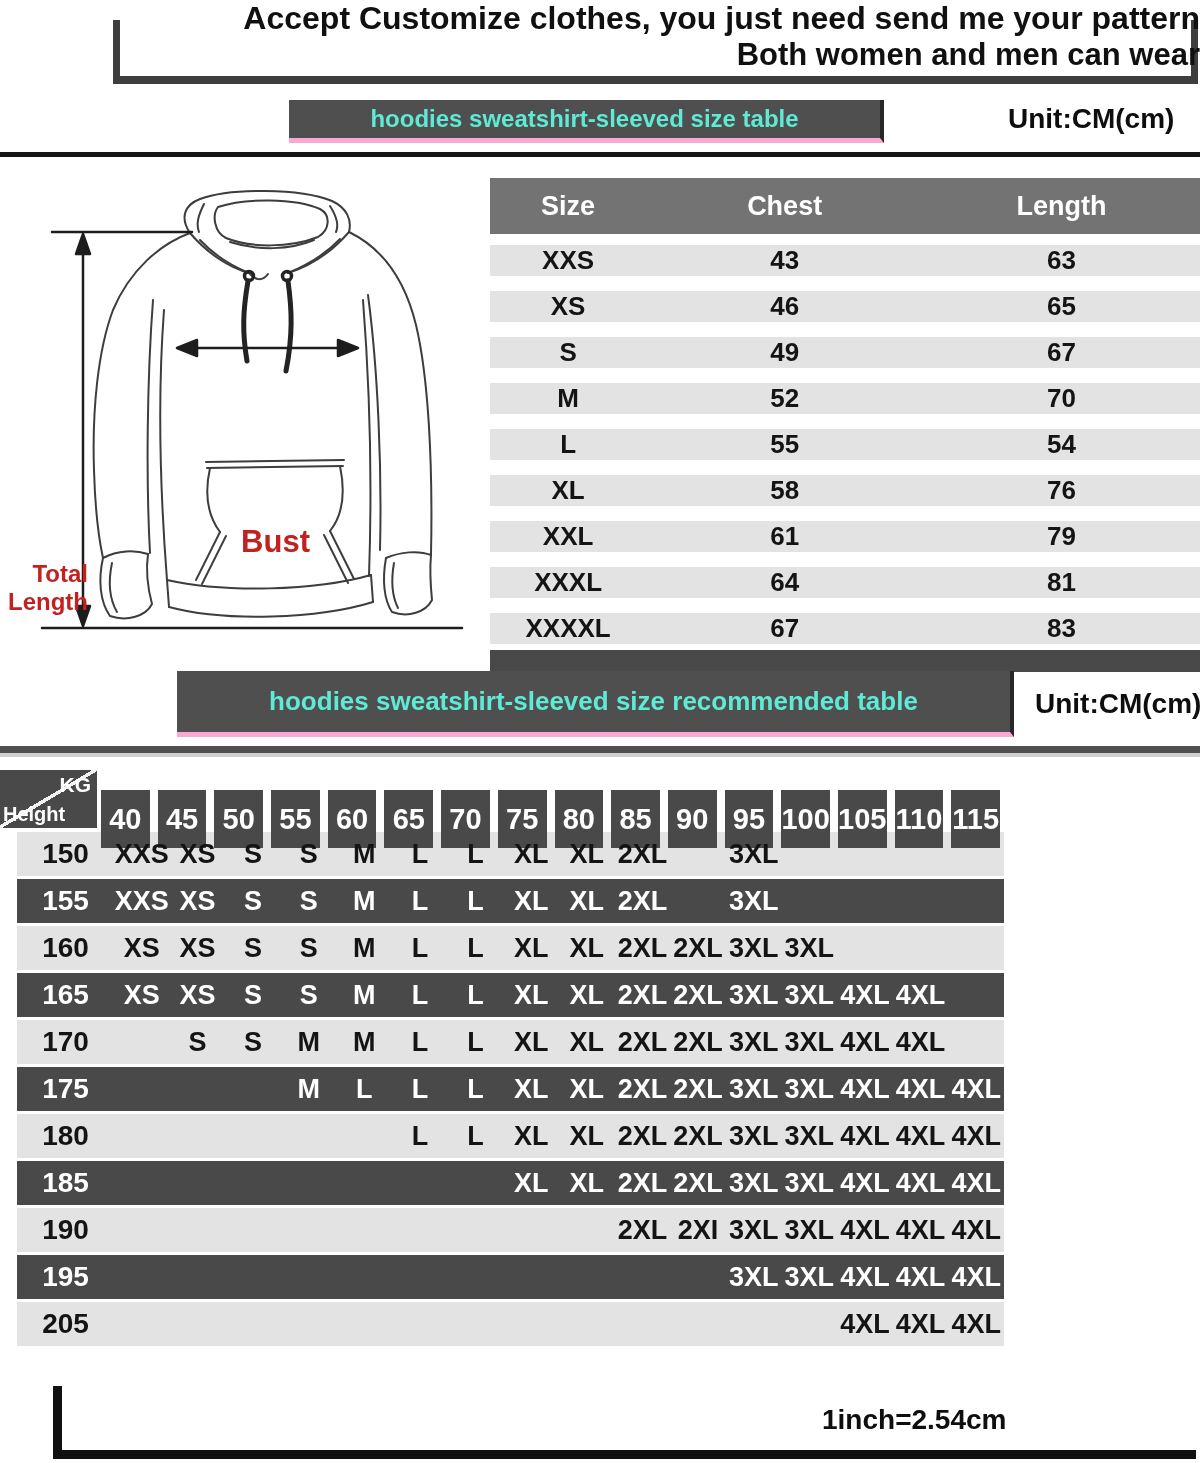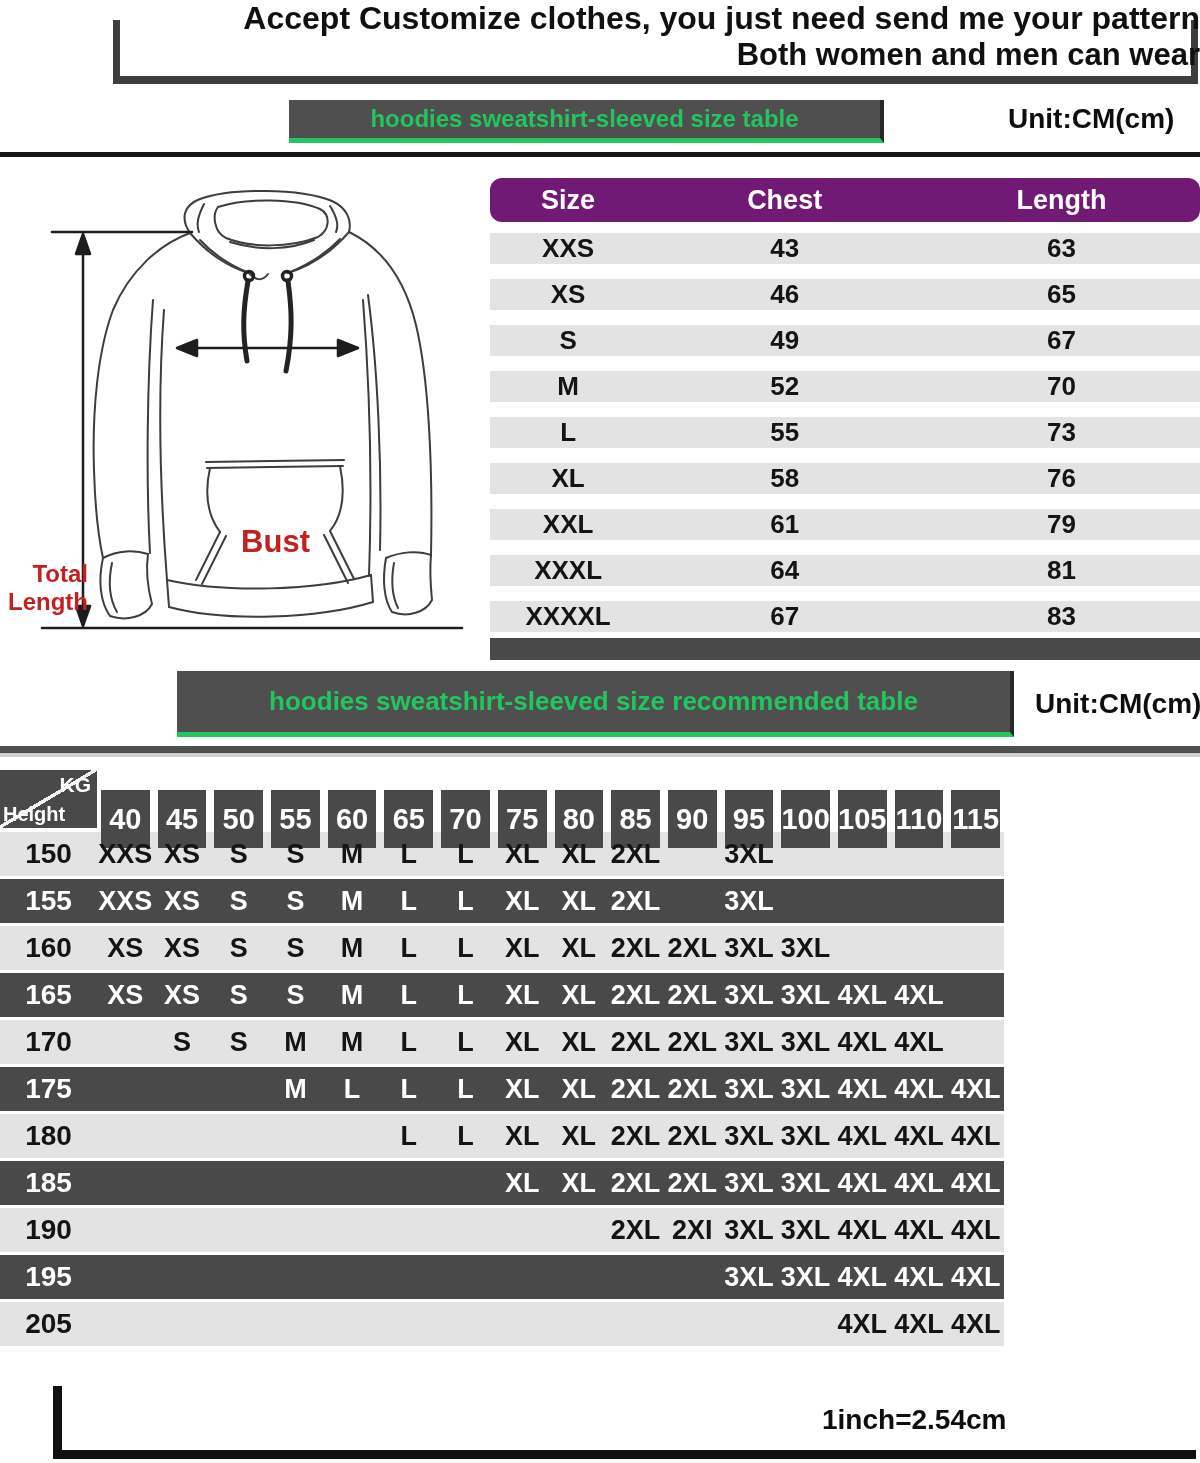--- a/index.html
+++ b/index.html
@@ -7,57 +7,57 @@
         font-family:"Liberation Sans",sans-serif;color:#141414;}
 
   
   .hdr-border{position:absolute;left:113px;top:20px;width:1071px;height:56px;
               border-left:7px solid #3e3e3e;border-right:7px solid #3e3e3e;border-bottom:8px solid #3e3e3e;}
   .hdr-line{position:absolute;left:0;width:1200px;text-align:center;font-weight:bold;color:#101010;}
   .hdr-line1{top:0;font-size:32px;text-align:right;}
   .hdr-line2{top:37px;font-size:31px;text-align:right;}
 
   
-  .bar{position:absolute;background:#4f4f4f;color:#22c55e;font-weight:bold;text-align:center;
+  .bar{position:absolute;background:#4f4f4f;color:#5eead4;font-weight:bold;text-align:center;
        display:flex;align-items:center;justify-content:center;
-       border-bottom:5px solid #22c55e;border-right:4px solid #282828;}
+       border-bottom:5px solid #f9a8d4;border-right:4px solid #282828;}
   .bar1{left:289px;top:100px;width:591px;height:38px;font-size:24px;}
   .bar2{left:177px;top:671px;width:833px;height:61px;font-size:26px;}
   .unit{position:absolute;font-weight:bold;color:#0e0e0e;}
   .unit1{left:1008px;top:103px;font-size:28px;}
   .unit2{left:1035px;top:688px;font-size:28px;}
   .divider-black{position:absolute;left:0;top:152px;width:1200px;height:5px;background:#161616;}
   .divider-gray{position:absolute;left:0;top:746px;width:1200px;height:7px;background:#4f4f4f;box-shadow:0 4px 0 #cfcfcf;}
 
   
   .diagram-svg{position:absolute;left:0;top:160px;width:480px;height:500px;}
   .red-label{position:absolute;color:#c32020;font-weight:bold;text-align:right;}
   .bust-label{left:205px;top:524px;width:105px;font-size:31px;}
   .tl-label{left:2px;top:560px;width:86px;font-size:24px;line-height:28px;}
 
   
   .stable{position:absolute;left:490px;top:178px;width:710px;}
-  .st-head{display:grid;grid-template-columns:22% 39% 39%;background:#701a75;height:44px;border-radius:12px;}
+  .st-head{display:grid;grid-template-columns:22% 39% 39%;background:#737373;height:56px;}
   .st-head .st-cell{color:#fff;font-size:27px;}
   .st-rows{margin-top:11px;}
   .st-row{display:grid;grid-template-columns:22% 39% 39%;background:#e3e3e3;height:31px;}
   .st-row + .st-row{margin-top:15px;}
   .st-cell{display:flex;align-items:center;justify-content:center;font-weight:bold;font-size:26px;color:#141414;}
   .st-foot{height:22px;background:#494949;margin-top:6px;}
 
   
   .rtable{position:absolute;left:0;top:770px;width:1004px;}
   .r-hrow{display:grid;grid-template-columns:97px repeat(16,1fr);height:58px;}
   .r-corner{position:relative;background:linear-gradient(to bottom right,#494949 47.5%,#f2f2f2 47.5%,#f2f2f2 51%,#494949 51%);}
   .r-corner .kg{position:absolute;right:6px;top:3px;color:#fff;font-weight:bold;font-size:21px;}
   .r-corner .hgt{position:absolute;left:3px;bottom:2px;color:#fff;font-weight:bold;font-size:20px;}
   .r-hcell{height:100%;margin-top:20px;}
   .r-hcell-in{height:100%;margin:0 4px;background:#494949;color:#fff;font-weight:bold;font-size:29px;
               display:flex;align-items:center;justify-content:center;}
-  .r-rows{margin-top:4px;}
+  .r-rows{margin-top:4px;margin-left:17px;}
   .r-row{display:grid;grid-template-columns:97px repeat(16,1fr);height:44px;margin-bottom:3px;}
   .r-light{background:#e3e3e3;color:#141414;}
   .r-dark{background:#494949;color:#ffffff;}
   .r-cell{display:flex;align-items:center;justify-content:center;font-weight:bold;font-size:27px;white-space:nowrap;}
   .r-height{font-size:28px;}
 
   
   .foot-border{position:absolute;left:53px;top:1386px;width:1134px;height:64px;
                border-left:9px solid #111;border-bottom:9px solid #111;}
   .foot-note{position:absolute;left:75px;top:1402px;font-size:29px;font-weight:bold;color:#0e0e0e;}
@@ -167,21 +167,21 @@
           <div class="st-cell">67</div>
         </div>
         <div class="st-row">
           <div class="st-cell">M</div>
           <div class="st-cell">52</div>
           <div class="st-cell">70</div>
         </div>
         <div class="st-row">
           <div class="st-cell">L</div>
           <div class="st-cell">55</div>
-          <div class="st-cell">73</div>
+          <div class="st-cell">54</div>
         </div>
         <div class="st-row">
           <div class="st-cell">XL</div>
           <div class="st-cell">58</div>
           <div class="st-cell">76</div>
         </div>
         <div class="st-row">
           <div class="st-cell">XXL</div>
           <div class="st-cell">61</div>
           <div class="st-cell">79</div>

